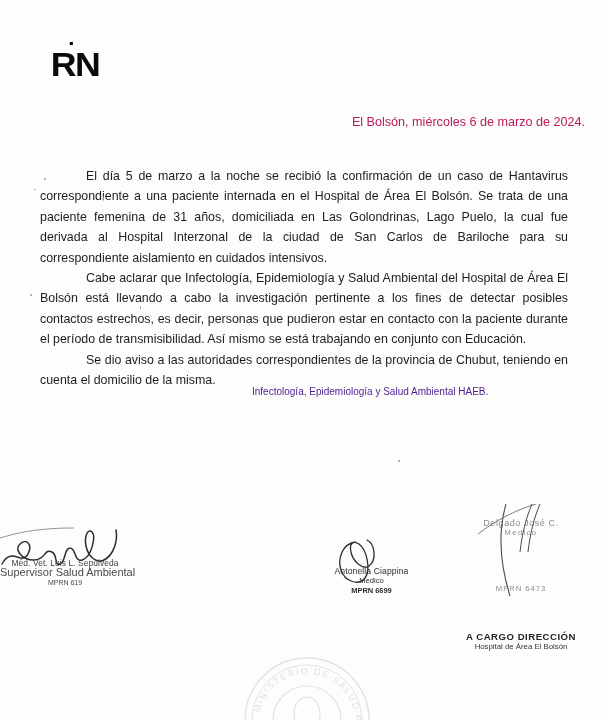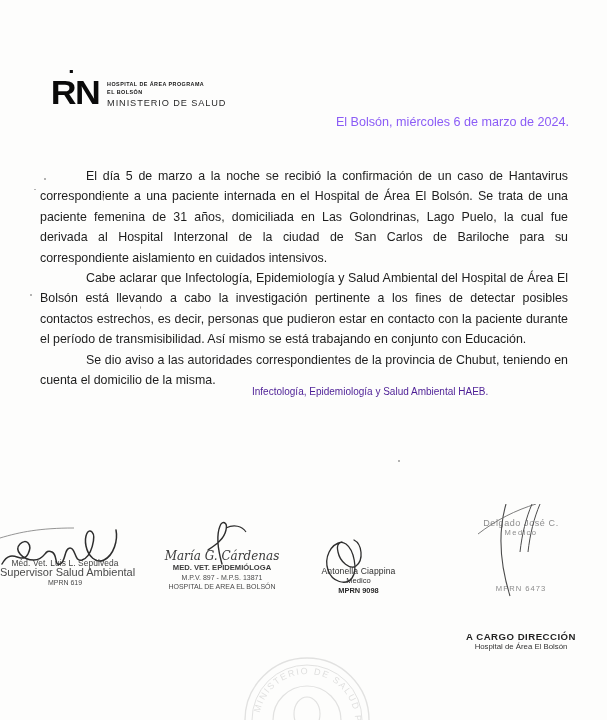--- a/index.html
+++ b/index.html
@@ -17,22 +17,21 @@
     height: 720px;
     background: #fdfdfc;
     overflow: hidden;
   }
   
   .letterhead {
     position: absolute;
     left: 52px;
     top: 42px;
     display: flex;
-    align-items: flex-end;
-    margin-top: 28px;
+    align-items: flex-start;
   }
   .logo-rn {
     font-family: "Liberation Sans", sans-serif;
     font-weight: bold;
     font-size: 34px;
     letter-spacing: -1.5px;
     line-height: 36px;
     color: #0a0a0a;
     transform: scaleX(1.05);
   }
@@ -58,26 +57,26 @@
   .lh-l3 {
     font-size: 9.2px;
     letter-spacing: 0.9px;
     color: #2a2a2a;
     line-height: 13px;
     margin-top: 1px;
   }
   
   .dateblock {
     position: absolute;
-    right: 38px;
+    right: 22px;
     top: 112px;
     text-align: left;
     font-size: 12.6px;
     line-height: 21px;
-    color: #8b5cf6;
+    color: #be185d;
   }
   
   .bodytext {
     position: absolute;
     left: 40px;
     top: 166px;
     width: 528px;
     font-size: 12.4px;
     line-height: 20.4px;
     text-align: justify;
@@ -127,21 +126,21 @@
   #sig-cardenas { left: 152px; top: 550px; width: 140px; }
   #sig-cardenas .cursive {
     font-family: "DejaVu Serif", serif;
     font-style: italic;
     font-size: 12px;
     color: #3a3a3a;
     line-height: 13px;
     white-space: nowrap;
   }
   #sig-cardenas .role { font-weight: bold; font-size: 7.6px; color: #3a3a3a; }
-  #sig-ciappina { left: 296px; top: 566px; width: 125px; }
+  #sig-ciappina { left: 309px; top: 566px; width: 125px; }
   #sig-ciappina .name { font-size: 8.6px; color: #2e2e2e; }
   #sig-ciappina .role { font-size: 7.6px; color: #2e2e2e; }
   #sig-ciappina .reg { font-weight: bold; font-size: 7.4px; color: #2a2a2a; }
   #sig-delgado { left: 436px; top: 518px; width: 170px; }
   #sig-delgado .stamp { color: #8c8c8c; }
   #sig-delgado .stamp .name { font-size: 9px; letter-spacing: 0.6px; }
   #sig-delgado .stamp .role { font-size: 7.6px; letter-spacing: 1.4px; }
   #sig-delgado .stamp .reg { font-size: 7.6px; letter-spacing: 1px; margin-top: 46px; }
   #sig-delgado .title {
     margin-top: 38px;
@@ -175,25 +174,20 @@
 </head>
 <body>
 
 <div class="page">
 
   <div class="letterhead">
     <div class="logo-rn">
       <span class="dot"></span>
       <span>RN</span>
     </div>
-    <div class="lh-text">
-      <div class="lh-l1">HOSPITAL DE ÁREA PROGRAMA</div>
-      <div class="lh-l2">EL BOLSÓN</div>
-      <div class="lh-l3">MINISTERIO DE SALUD</div>
-    </div>
   </div>
 
   <div class="dateblock">
     <div>El Bolsón, miércoles 6 de marzo de 2024.</div>
   </div>
 
   <div class="bodytext">
     <p>El día 5 de marzo a la noche se recibió la confirmación de un caso de Hantavirus correspondiente a una paciente internada en el Hospital de Área El Bolsón. Se trata de una paciente femenina de 31 años, domiciliada en Las Golondrinas, Lago Puelo,  la cual fue derivada al Hospital Interzonal de la ciudad de San Carlos de Bariloche para su correspondiente aislamiento en cuidados intensivos.</p>
     <p>Cabe aclarar que Infectología, Epidemiología y Salud Ambiental del Hospital de Área El Bolsón está llevando a cabo la investigación pertinente a los fines de detectar posibles contactos estrechos, es decir, personas que pudieron estar en contacto con la paciente durante el período de transmisibilidad. Así mismo se está trabajando en conjunto con Educación.</p>
     <p>Se dio aviso a las autoridades correspondientes de la provincia de Chubut, teniendo en cuenta el domicilio de la misma.</p>
@@ -204,38 +198,28 @@
   <div class="sig" id="sig-sepulveda">
     <svg class="scribble" width="130" height="48" viewBox="0 0 130 48" style="left:0;top:-32px;">
       <path d="M2 38 C12 20, 22 40, 28 28 C33 18, 26 12, 20 18 C14 24, 22 34, 34 34 C46 34, 44 22, 52 26 C58 29, 54 40, 60 38 C66 36, 64 22, 70 22 C76 22, 74 36, 82 34 C92 31, 96 10, 92 6 C88 2, 84 10, 86 20 C88 30, 96 38, 104 34 C114 29, 118 14, 116 4" fill="none" stroke="#2e2e2e" stroke-width="1.5" stroke-linecap="round"></path>
       <path d="M0 12 C20 6, 40 2, 74 2" fill="none" stroke="#7a7a7a" stroke-width="0.8"></path>
     </svg>
     <div class="name">Méd. Vet. Luis L. Sepúlveda</div>
     <div class="role">Supervisor Salud Ambiental</div>
     <div class="reg">MPRN 619</div>
   </div>
 
-  <div class="sig" id="sig-cardenas">
-    <svg class="scribble" width="140" height="46" viewBox="0 0 140 46" style="left:0;top:-30px;">
-      <path d="M70 44 C66 30, 64 16, 68 6 C70 0, 76 2, 74 10 C72 20, 62 26, 56 30" fill="none" stroke="#2e2e2e" stroke-width="1.4" stroke-linecap="round"></path>
-      <path d="M74 8 C82 4, 90 6, 94 12" fill="none" stroke="#2e2e2e" stroke-width="1.1"></path>
-    </svg>
-    <div class="cursive">María G. Cárdenas</div>
-    <div class="role">MED. VET. EPIDEMIÓLOGA</div>
-    <div class="reg">M.P.V. 897 - M.P.S. 13871</div>
-    <div class="reg">HOSPITAL DE AREA EL BOLSÓN</div>
-  </div>
 
   <div class="sig" id="sig-ciappina">
     <svg class="scribble" width="125" height="56" viewBox="0 0 125 56" style="left:0;top:-30px;">
       <path d="M46 6 C34 8, 28 22, 32 34 C36 46, 50 50, 56 42 C62 34, 58 14, 50 8 C44 4, 40 8, 42 16 C44 26, 54 34, 60 30 C68 24, 66 8, 58 4" fill="none" stroke="#2e2e2e" stroke-width="1.3" stroke-linecap="round"></path>
     </svg>
     <div class="name">Antonella Ciappina</div>
     <div class="role">Medico</div>
-    <div class="reg">MPRN 9098</div>
+    <div class="reg">MPRN 6699</div>
   </div>
 
   <div class="sig" id="sig-delgado">
     <svg class="scribble" width="170" height="95" viewBox="0 0 170 95" style="left:0;top:-14px;">
       <path d="M74 92 C64 60, 62 28, 70 0" fill="none" stroke="#4a4a4a" stroke-width="1.1"></path>
       <path d="M42 30 C60 16, 80 6, 100 0" fill="none" stroke="#6e6e6e" stroke-width="0.9"></path>
       <path d="M84 48 C86 30, 90 14, 96 0" fill="none" stroke="#4a4a4a" stroke-width="1"></path>
       <path d="M92 48 C94 30, 98 14, 104 0" fill="none" stroke="#4a4a4a" stroke-width="1"></path>
     </svg>
     <div class="stamp">

